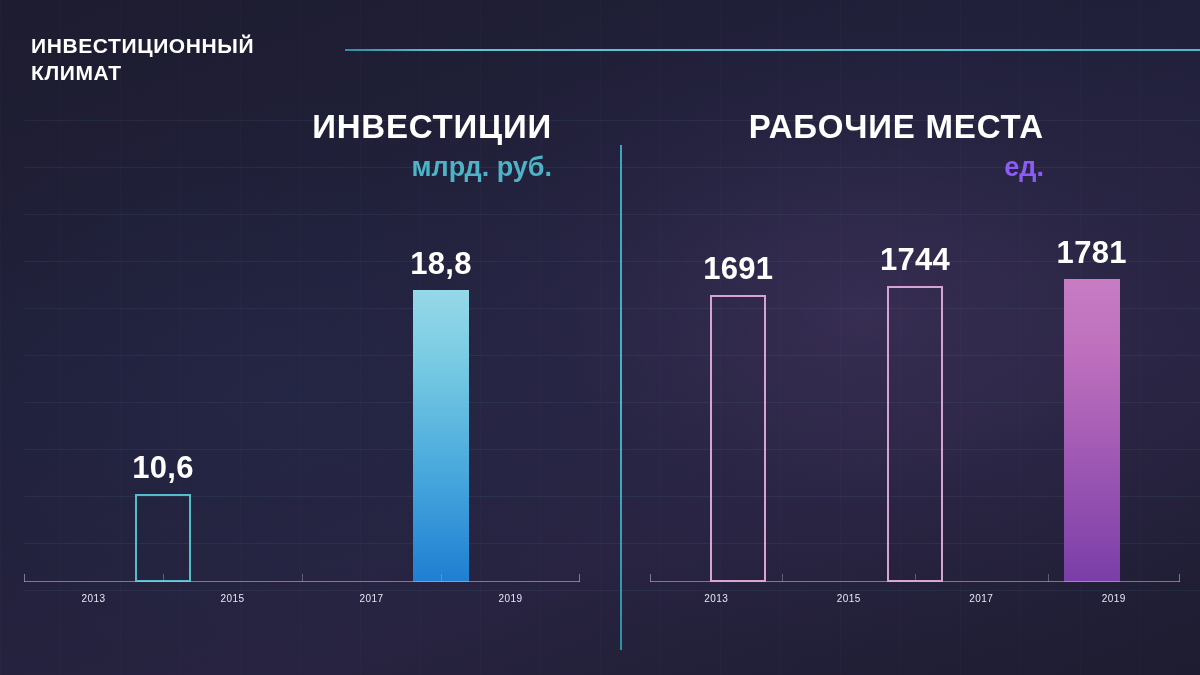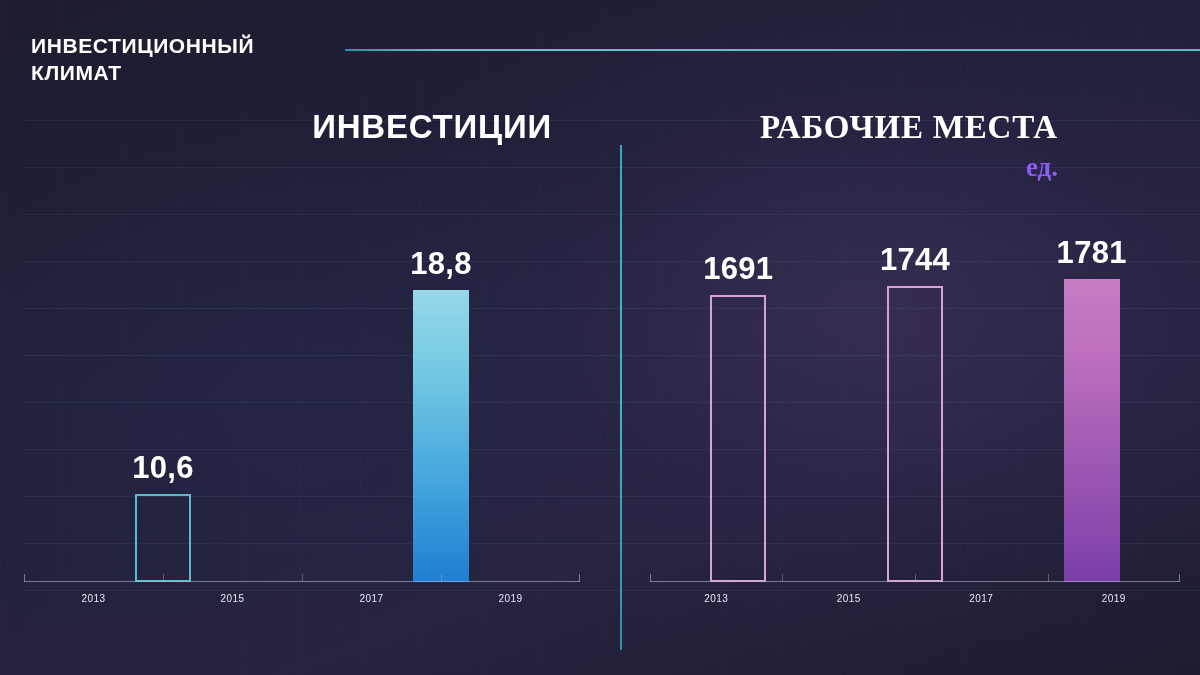--- a/index.html
+++ b/index.html
@@ -48,21 +48,21 @@
 
   
   .divider{
     position:absolute; left:620px; top:145px; width:2px; height:505px;
     background:linear-gradient(to bottom,#3aa7bb 0%, #46b5c6 50%, #2f8ea2 100%);
   }
 
   
   .panel{ position:absolute; top:0; height:675px; }
   .panel-left{ left:0; width:620px; }
-  .panel-right{ left:636px; width:484px;font-family:Liberation Serif, serif; }
+  .panel-right{ left:622px; width:484px; }
 
   .chart-head{ position:absolute; text-align:right; }
   .panel-left  .chart-head{ left:69px; right:68px; top:107px; }
   .panel-right .chart-head{ left:60px; right:62px; top:107px; }
 
   .chart-title{
     color:#ffffff; font-size:33px; font-weight:bold;
     letter-spacing:0.8px; line-height:40px; text-transform:uppercase;
   }
   .chart-unit{
@@ -131,20 +131,21 @@
 <div class="header">
   <div class="header-title">ИНВЕСТИЦИОННЫЙ КЛИМАТ</div>
   <div class="header-rule"></div>
 </div>
 
 <div class="divider"></div>
 
 <div class="panel panel-left">
   <div class="chart-head">
     <div class="chart-title">ИНВЕСТИЦИИ</div>
+    <div class="chart-unit unit-teal">млрд. руб.</div>
   </div>
 
   <div class="plot plot-left">
     <div class="bars">
 
       <div class="bar-slot">
         <div class="bar-value" style="bottom:96px;">10,6</div>
         <div class="bar outline-teal" style="height:88px;"></div>
       </div>
 

